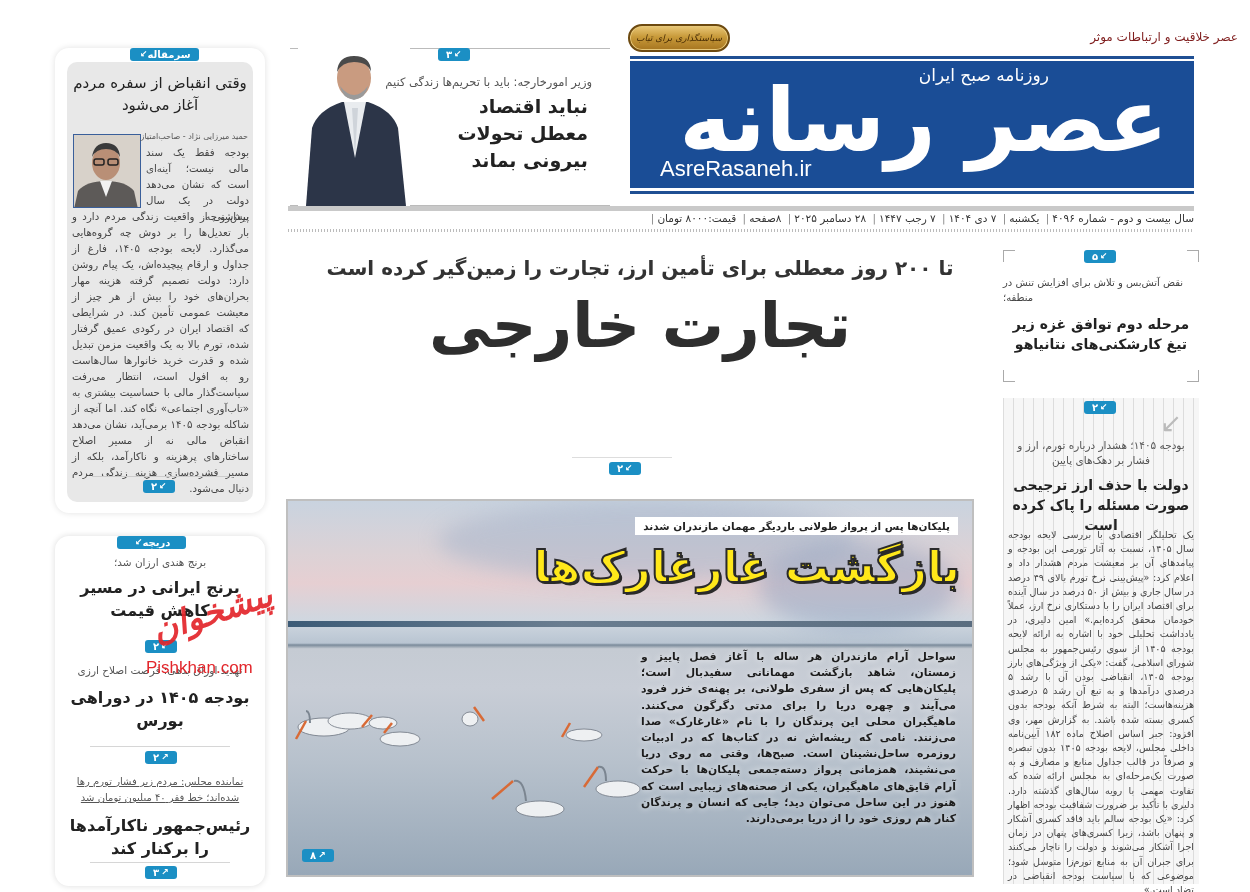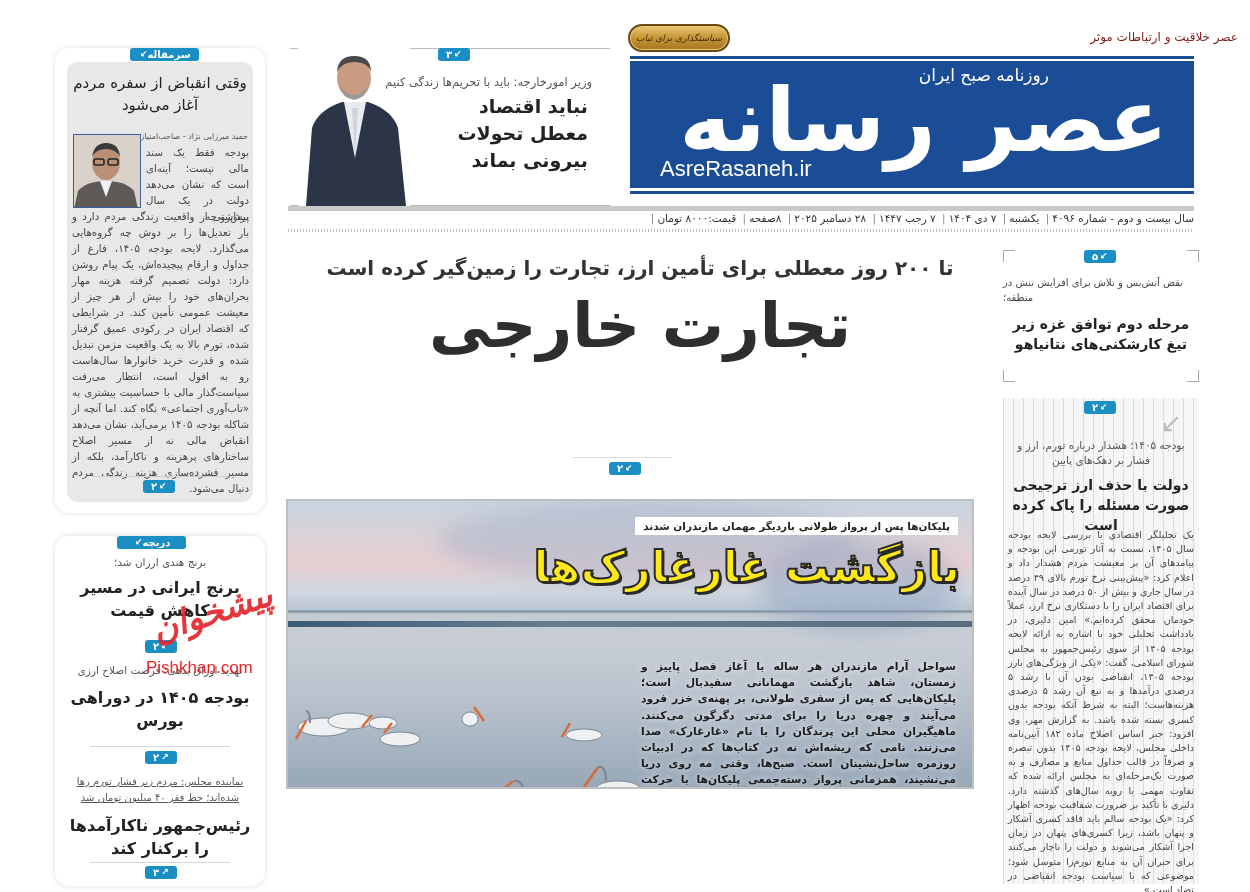--- a/index.html
+++ b/index.html
@@ -87,37 +87,37 @@
   #watermark-en { left: 146px; top: 658px; color: #e3262b; font-family: "Liberation Sans", sans-serif; font-size: 17px; direction: ltr; }
 
   
   #main-kicker { left: 290px; top: 256px; width: 700px; text-align: center; font-size: 20px; font-weight: bold; color: #333; }
   #main-title { left: 290px; top: 290px; width: 700px; text-align: center; font-size: 62px; line-height: 72px; font-weight: bold; color: #2e2e2e; }
   #main-tag { left: 609px; top: 462px; }
   #main-tag-line { left: 572px; top: 457px; width: 100px; height: 1px; background: #ddd; }
 
   
   #photo-box {
-    left: 286px; top: 499px; width: 688px; height: 290px; overflow: hidden;
+    left: 286px; top: 499px; width: 688px; height: 378px; overflow: hidden;
     border: 2px solid #bfbfbf;
     background: linear-gradient(180deg,#c9d3df 0%,#dcd2d6 14%,#e6cfd2 22%,#cfd7e0 32%,#b9c5d2 38%,#7a8a9a 38.5%,#c5cbd3 39.5%,#c8cdd6 50%,#b7c1cc 70%,#98a8b8 100%);
   }
   #photo-cloud1 { left: 150px; top: 0; width: 420px; height: 80px; border-radius: 50%; background: rgba(160,175,200,0.45); filter: blur(10px); }
   #photo-cloud2 { left: 470px; top: 40px; width: 200px; height: 90px; border-radius: 50%; background: rgba(140,160,190,0.45); filter: blur(10px); }
   #photo-shore { left: 0; top: 120px; width: 688px; height: 6px; background: linear-gradient(90deg,#3c5b77,#6a7d90 40%,#5a6d80); }
   #photo-sub {
     right: 14px; top: 16px; background: #fff; color: #222; font-size: 10.5px; font-weight: bold;
     padding: 3px 8px;
   }
   #photo-title {
     right: 12px; top: 40px; font-size: 44px; font-weight: bold; color: #ffe81a;
     -webkit-text-stroke: 2px #2a2a2a; text-shadow: 2px 2px 0 #2a2a2a; letter-spacing: 1px;
   }
   #photo-text {
-    right: 16px; top: 158px; width: 315px; font-size: 10.8px; line-height: 16.2px; font-weight: bold;
+    right: 16px; top: 148px; width: 315px; font-size: 10.8px; line-height: 16.2px; font-weight: bold;
     color: #1c1c1c; text-align: justify; text-shadow: 0 0 6px rgba(255,255,255,0.9); margin-left: 16px;
   }
   #photo-tag { left: 14px; top: 348px; }
   .pelican { position: absolute; }
 
   
   #r1-box { left: 1003px; top: 250px; width: 196px; height: 132px; }
   #r1-box .c { position:absolute; width: 12px; height: 12px; border-color:#aaa; border-style:solid; }
   #r1-tag { left: 1084px; top: 250px; }
   #r1-kicker { left: 1003px; top: 275px; width: 196px; text-align: left; font-size: 10px; line-height: 15px; color: #444; }

